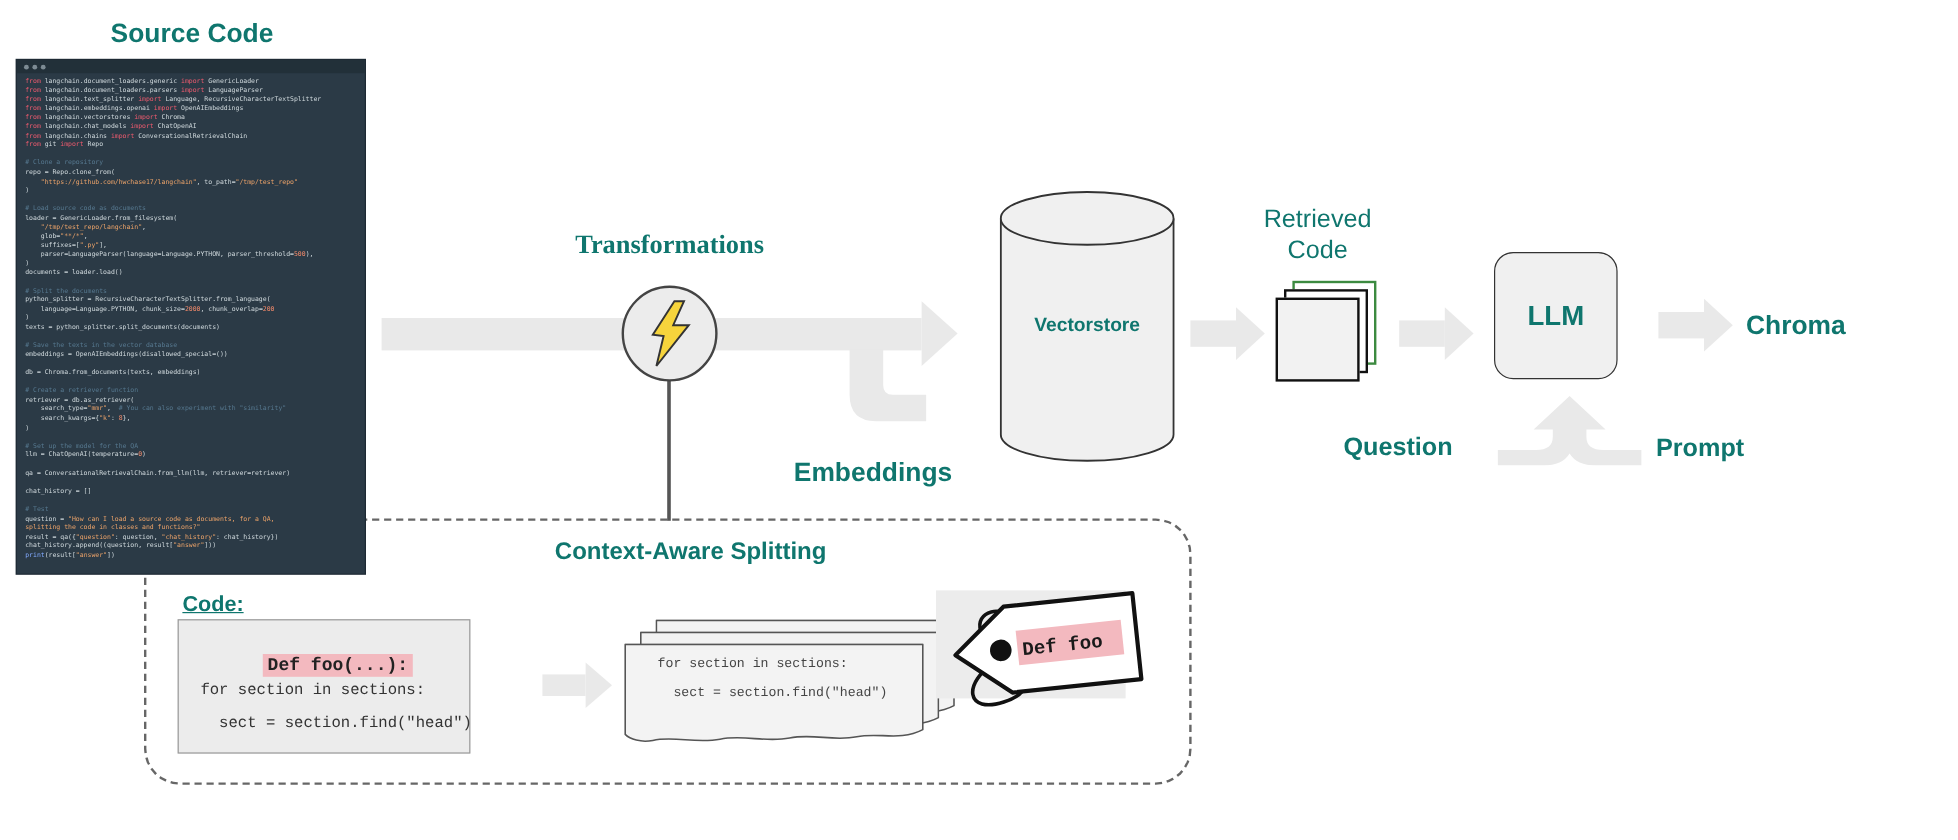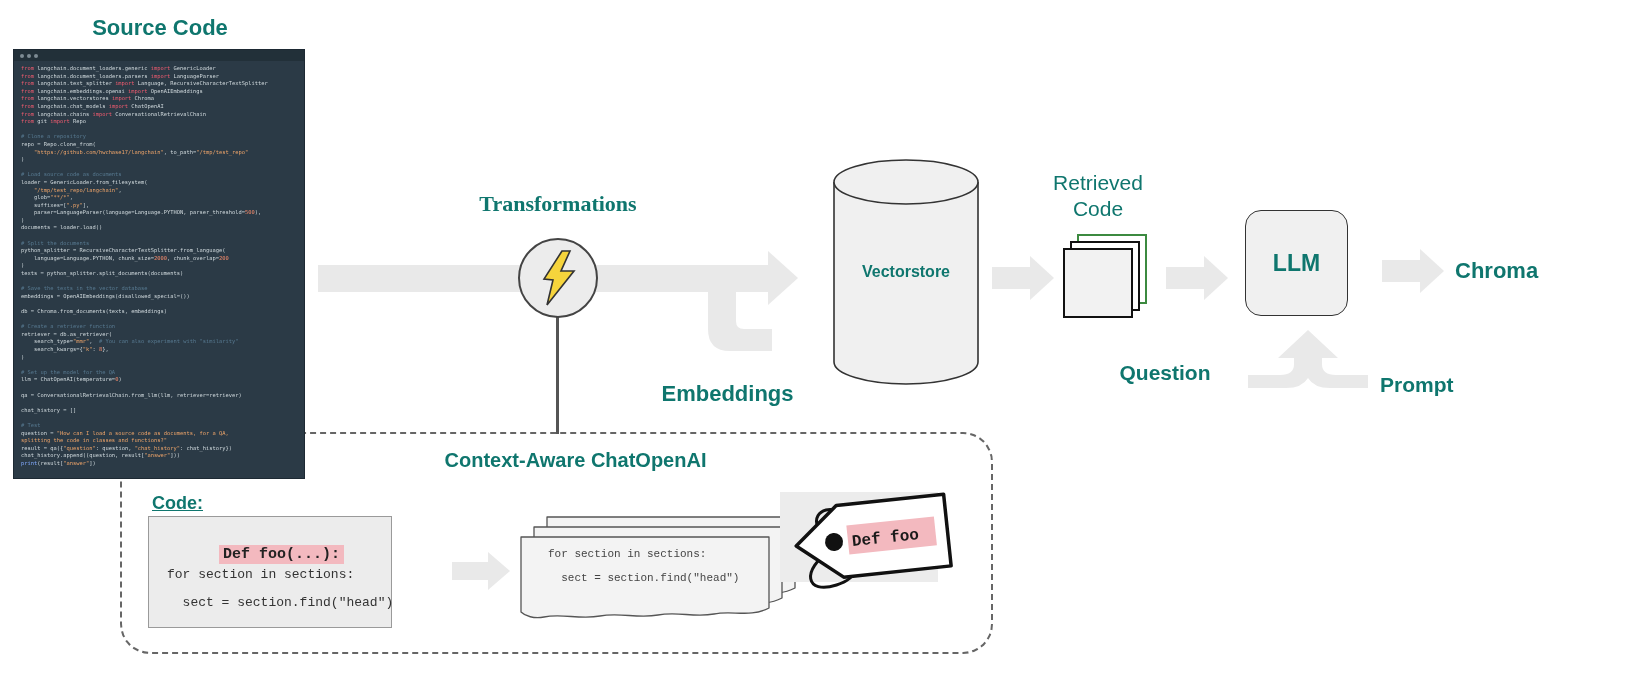--- a/index.html
+++ b/index.html
@@ -108,23 +108,23 @@
     <div class="ahead" style="left:1420px; top:249px; border-width:22px 0 22px 24px;"></div>
   </div>
 
   <div class="abs lbl" style="left:1455px; top:257px; width:110px; font-size:22px; text-align:left;">Chroma</div>
 
   <svg class="abs" style="left:1248px; top:330px;" width="120" height="58" viewBox="0 0 120 58">
     <path class="gfill" d="M60 0 L90 28 L74 28 L74 34 Q74 45 88 45 L120 45 L120 58 L82 58 Q66 58 60 48 Q54 58 38 58 L0 58 L0 45 L32 45 Q46 45 46 34 L46 28 L30 28 Z"></path>
   </svg>
 
   <div class="abs lbl" style="left:1095px; top:360px; width:140px; font-size:21px; ">Question</div>
-  <div class="abs lbl" style="left:1380px; top:372px; width:110px; font-size:21px; text-align:left;">Prompt</div>
+  <div class="abs lbl" style="left:1380px; top:361px; width:110px; font-size:21px; text-align:left;">Prompt</div>
 
-  <div class="abs lbl" style="left:373px; top:448px; width:405px; font-size:20px;">Context-Aware ChatOpenAI</div>
+  <div class="abs lbl" style="left:373px; top:448px; width:405px; font-size:20px;">Context-Aware Splitting</div>
 
   <div class="abs lbl" style="left:152px; top:492px; width:80px; font-size:18px; text-align:left;text-decoration:underline;">Code:</div>
 
   <div class="abs snippet-box" style="left:148px; top:516px; width:244px; height:112px;">
     <div class="abs mono" style="left:16px; top:12px; font-size:15px; font-weight:bold; color:#222;">
       <span class="hl">Def foo(...):</span>
     </div>
     <div class="abs mono" style="left:18px; top:50px; font-size:13px; color:#333;">for section in sections:</div>
     <div class="abs mono" style="left:18px; top:78px; font-size:13px; color:#333;">  sect = section.find("head")</div>
   </div>

